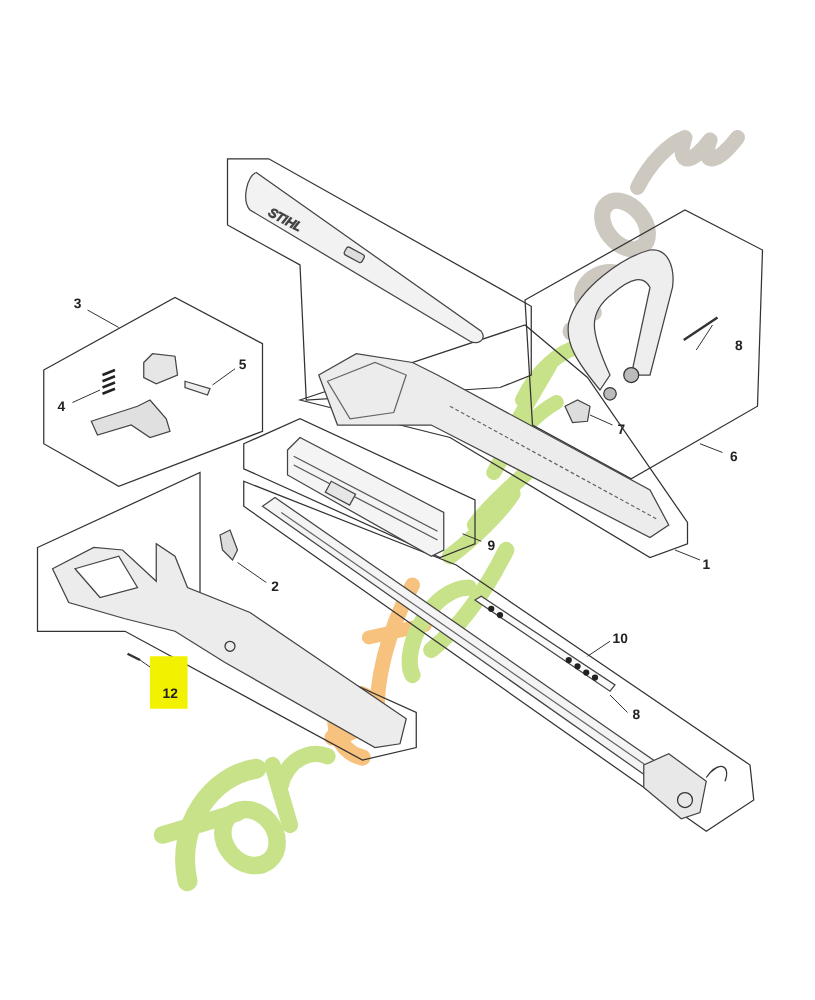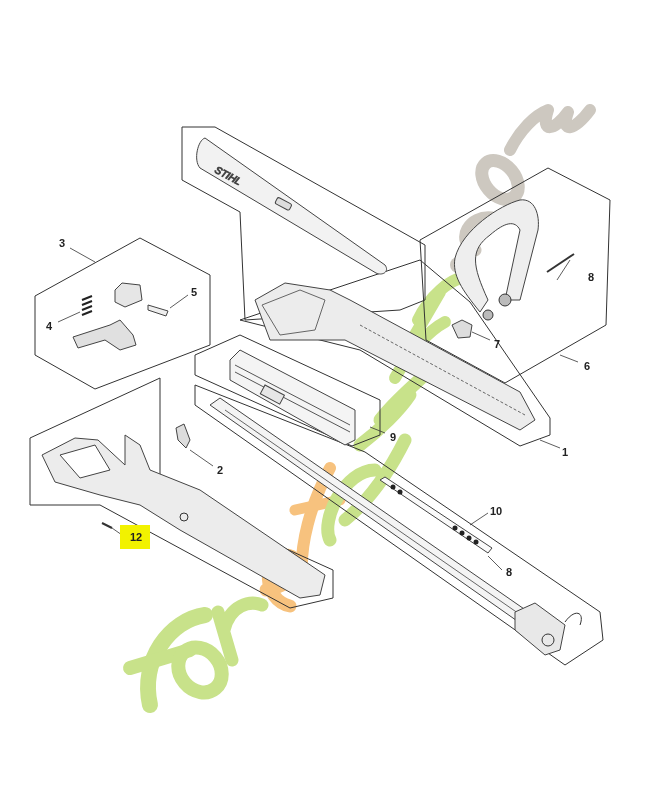--- a/index.html
+++ b/index.html
@@ -1,20 +1,20 @@
 <!DOCTYPE html>
 <html><head>
 <meta charset="utf-8">
 <style>
   html, body { margin:0; padding:0; background:#ffffff; }
   body { width:652px; height:800px; position:relative; overflow:hidden;
          font-family:"Liberation Sans", sans-serif; }
   #diagram { position:absolute; left:0; top:0; width:652px; height:800px; }
   .callout { position:absolute; font-family:"Liberation Sans", sans-serif; font-size:11px; font-weight:bold; color:#222; line-height:12px; }
-  .callout.hl { background:#f2f200; padding:6px 8px 6px 10px; }
+  .callout.hl { background:#f2f200; padding:24px 8px 6px 10px; }
 </style>
 </head>
 <body>
 
 <svg id="diagram" viewBox="0 0 652 800" xmlns="http://www.w3.org/2000/svg">
   <g fill="none" stroke-linecap="round" stroke-linejoin="round">
 
     <path d="M150 705 C 140 660, 170 620, 205 615" stroke="#c8e28a" stroke-width="16"></path>
     <path d="M130 668 L 190 650" stroke="#c8e28a" stroke-width="14"></path>
 

